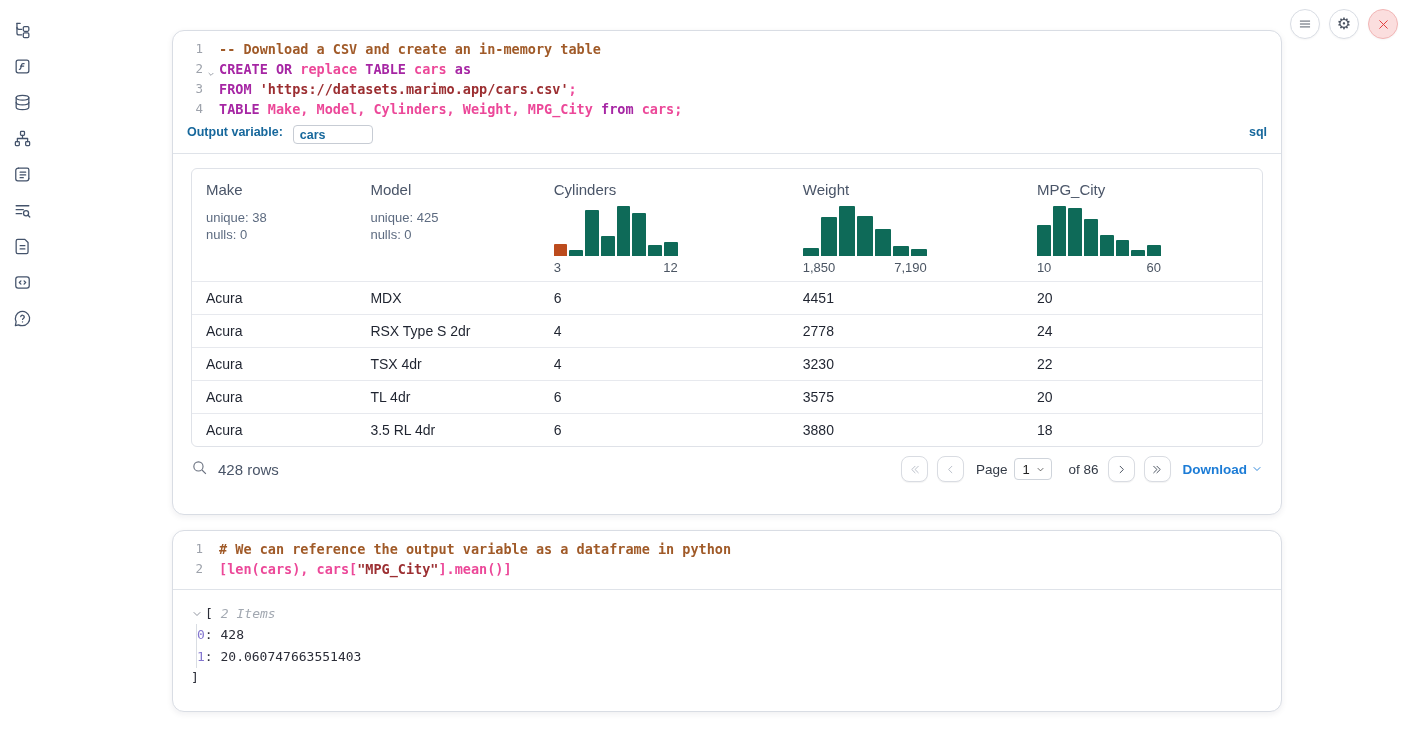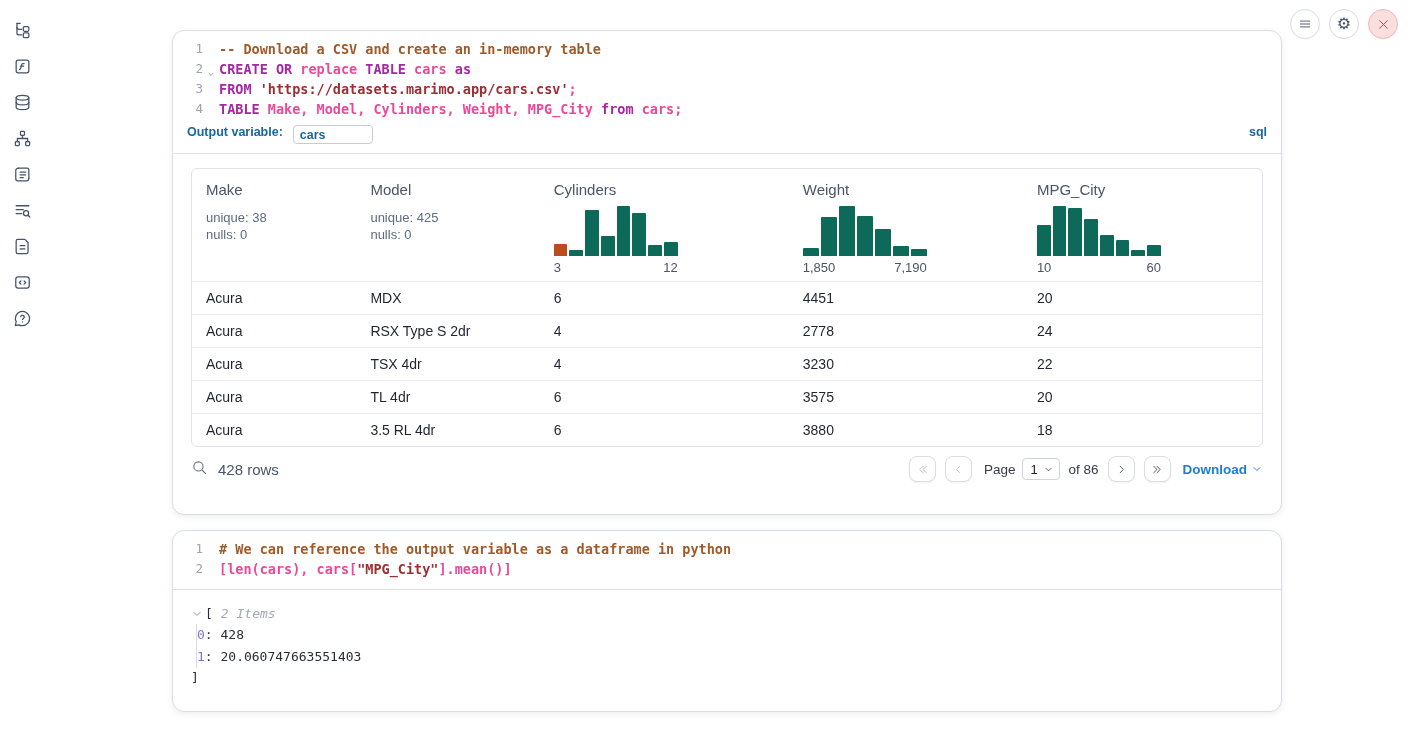--- a/index.html
+++ b/index.html
@@ -71,21 +71,21 @@
   .pg-btn { width:27px; height:26px; border:1px solid #d9dce2; border-radius:8px; background:#fff;
             display:flex; align-items:center; justify-content:center; cursor:pointer;
             box-shadow:0 1px 1px rgba(0,0,0,.05); margin-left:9px; }
   .pg-btn svg { stroke:#4a5260; fill:none; stroke-width:1.8; stroke-linecap:round; stroke-linejoin:round; }
   .pg-btn.disabled svg { stroke:#b9bec8; }
   .pg-label { font-size:13.5px; color:#333a46; margin-left:12px; }
   .page-select { margin-left:7px; width:38px; height:22px; border:1px solid #cfd4db; border-radius:4px;
                  display:flex; align-items:center; justify-content:space-between; padding:0 5px 0 7px;
                  font-size:13px; color:#222; cursor:pointer; background:#fff; }
   .page-select svg { stroke:#333; fill:none; stroke-width:1.6; }
-  .of-label { font-size:13.5px; color:#333a46; margin-left:8px; }
+  .of-label { font-size:13.5px; color:#333a46; margin-left:16px; }
   .download { margin-left:12px; color:#1c7cd6; font-size:13.5px; font-weight:bold; display:flex;
               align-items:center; gap:4px; cursor:pointer; }
   .download svg { stroke:#1c7cd6; fill:none; stroke-width:1.8; stroke-linecap:round; }
   .search-icon svg { stroke:#6b7280; fill:none; stroke-width:1.6; }
 
   
   .py-sep { border-top:1px solid #dfe3e9; margin-top:4px; }
   .py-output { padding:14px 0 0 18px; font-family:"DejaVu Sans Mono", monospace; font-size:13px; color:#2b2d38; }
   .tree-head { display:flex; align-items:center; gap:2px; line-height:20px; }
   .tree-head svg { stroke:#6b7280; fill:none; stroke-width:1.5; stroke-linecap:round; stroke-linejoin:round; }

